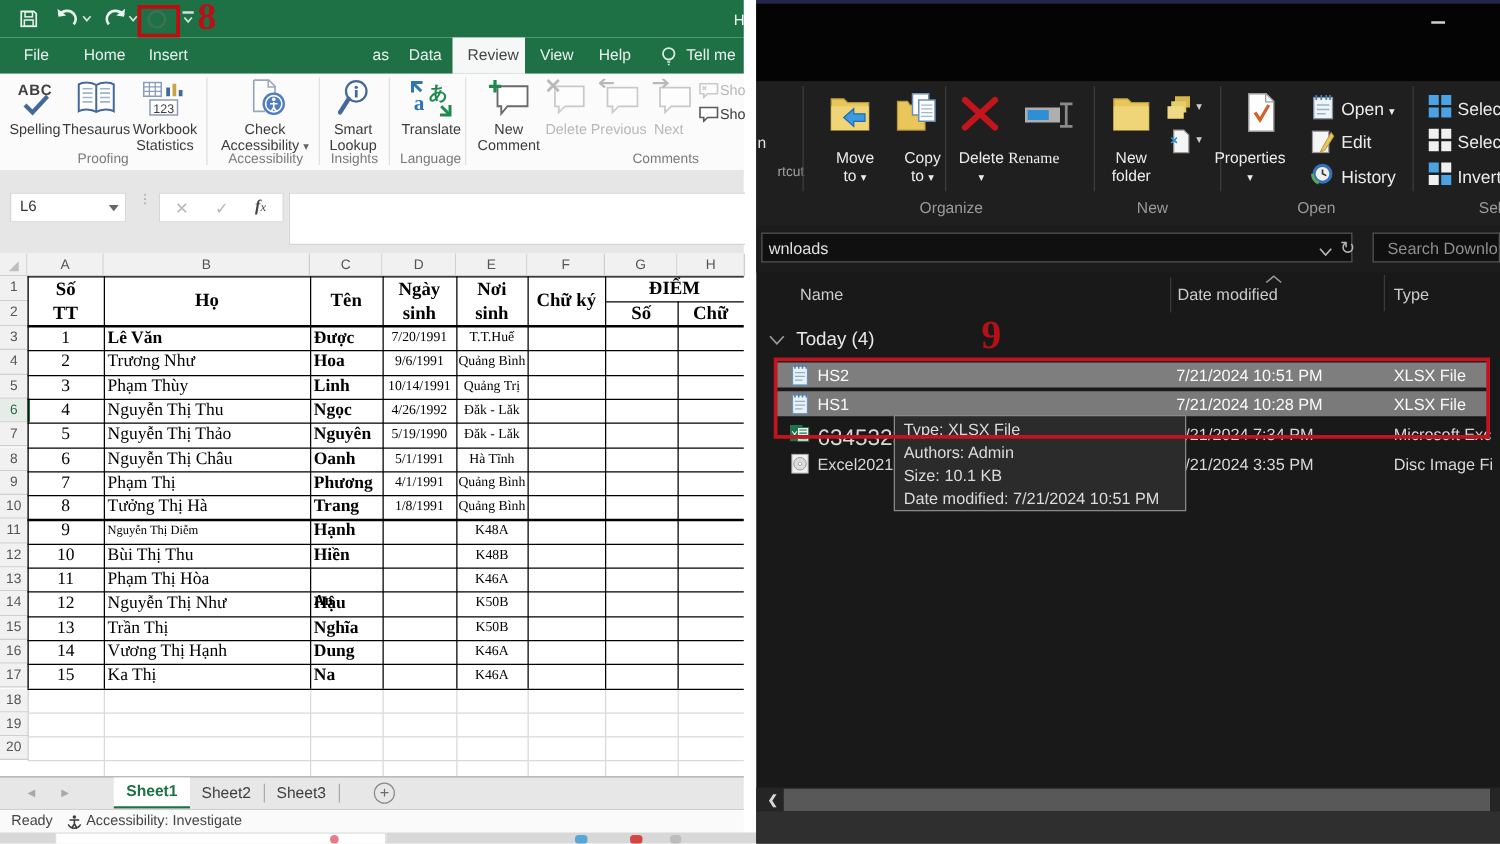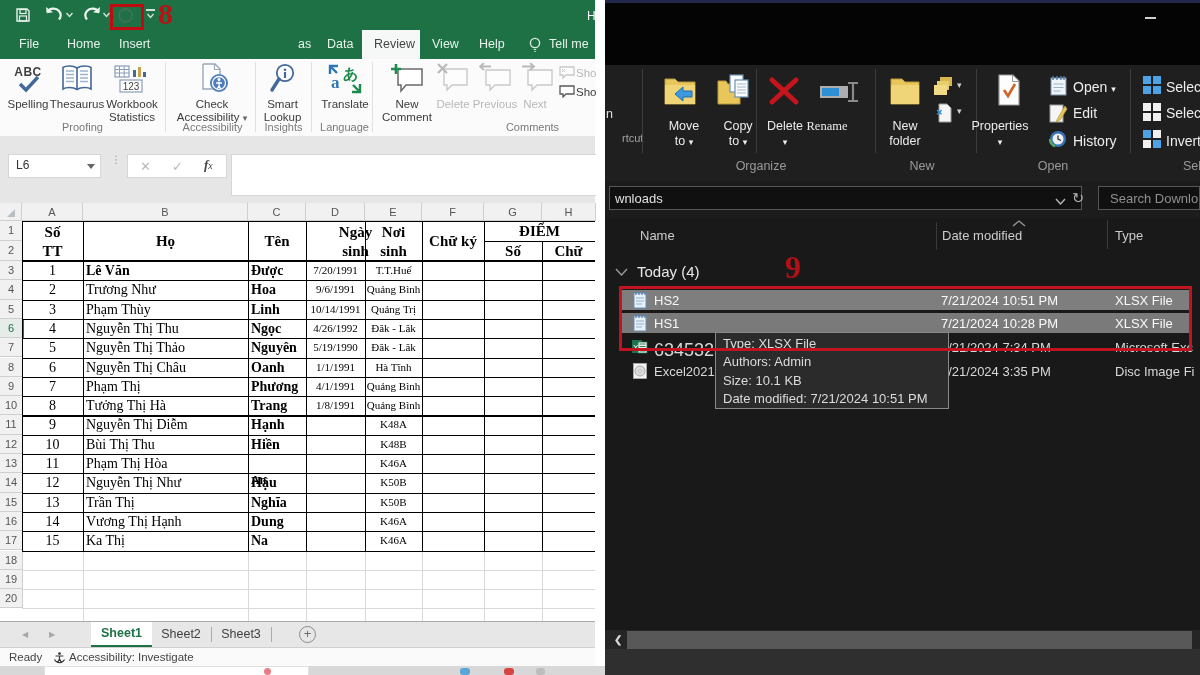--- a/index.html
+++ b/index.html
@@ -272,21 +272,21 @@
       <div class="tb" style="left:22px;top:231.7px;width:573px;height:1.2px;"></div>
       <div class="tb" style="left:22px;top:251.0px;width:573px;height:1.2px;"></div>
       <div class="tb" style="left:22px;top:270.3px;width:573px;height:1.2px;"></div>
       <div class="tb" style="left:22px;top:289.6px;width:573px;height:1.2px;"></div>
       <div class="tb" style="left:22px;top:308.9px;width:573px;height:1.2px;"></div>
       <div class="tb" style="left:22px;top:328.2px;width:573px;height:1.2px;"></div>
       <div class="tb" style="left:22px;top:347.5px;width:573px;height:1.2px;"></div>
     <div class="cell" style="left:22px;top:20.0px;width:61px;height:38.0px;line-height:19.0px;font-size:15px;font-weight:bold;text-align:center;">Số<br>TT</div>
       <div class="cell" style="left:83px;top:18.0px;width:165px;height:40.0px;line-height:40.0px;font-size:15px;font-weight:bold;text-align:center;">Họ</div>
       <div class="cell" style="left:248px;top:18.0px;width:58px;height:40.0px;line-height:40.0px;font-size:15px;font-weight:bold;text-align:center;">Tên</div>
-      <div class="cell" style="left:306px;top:20.0px;width:59px;height:38.0px;line-height:19.0px;font-size:15px;font-weight:bold;text-align:center;padding-left:20px;">Ngày<br>sinh</div>
+      <div class="cell" style="left:306px;top:20.0px;width:59px;height:38.0px;line-height:19.0px;font-size:15px;font-weight:bold;text-align:center;">Ngày<br>sinh</div>
       <div class="cell" style="left:365px;top:20.0px;width:57px;height:38.0px;line-height:19.0px;font-size:15px;font-weight:bold;text-align:center;">Nơi<br>sinh</div>
       <div class="cell" style="left:422px;top:18.0px;width:62px;height:40.0px;line-height:40.0px;font-size:15px;font-weight:bold;text-align:center;">Chữ ký</div>
       <div class="cell" style="left:484px;top:18.0px;width:111px;height:20.0px;line-height:20.0px;font-size:15px;font-weight:bold;text-align:center;">ĐIỂM</div>
       <div class="cell" style="left:484px;top:38.0px;width:58px;height:20.0px;line-height:20.0px;font-size:15px;font-weight:bold;text-align:center;">Số</div>
       <div class="cell" style="left:542px;top:38.0px;width:53px;height:20.0px;line-height:20.0px;font-size:15px;font-weight:bold;text-align:center;">Chữ</div>
     <div class="cell" style="left:22px;top:59.0px;width:61px;height:17.8px;line-height:17.8px;font-size:14px;font-weight:normal;text-align:center;">1</div>
       <div class="cell" style="left:86px;top:59.0px;width:162px;height:17.8px;line-height:17.8px;font-size:14px;font-weight:bold;text-align:left;">Lê Văn</div>
       <div class="cell" style="left:251px;top:59.0px;width:55px;height:17.8px;line-height:17.8px;font-size:14px;font-weight:bold;text-align:left;">Được</div>
       <div class="cell" style="left:306px;top:59.0px;width:59px;height:17.8px;line-height:17.8px;font-size:11px;font-weight:normal;text-align:center;">7/20/1991</div>
       <div class="cell" style="left:365px;top:59.0px;width:57px;height:17.8px;line-height:17.8px;font-size:11px;font-weight:normal;text-align:center;">T.T.Huế</div>
@@ -306,34 +306,34 @@
       <div class="cell" style="left:306px;top:116.9px;width:59px;height:17.8px;line-height:17.8px;font-size:11px;font-weight:normal;text-align:center;">4/26/1992</div>
       <div class="cell" style="left:365px;top:116.9px;width:57px;height:17.8px;line-height:17.8px;font-size:11px;font-weight:normal;text-align:center;">Đăk - Lăk</div>
       <div class="cell" style="left:22px;top:136.2px;width:61px;height:17.8px;line-height:17.8px;font-size:14px;font-weight:normal;text-align:center;">5</div>
       <div class="cell" style="left:86px;top:136.2px;width:162px;height:17.8px;line-height:17.8px;font-size:14px;font-weight:normal;text-align:left;">Nguyễn Thị Thảo</div>
       <div class="cell" style="left:251px;top:136.2px;width:55px;height:17.8px;line-height:17.8px;font-size:14px;font-weight:bold;text-align:left;">Nguyên</div>
       <div class="cell" style="left:306px;top:136.2px;width:59px;height:17.8px;line-height:17.8px;font-size:11px;font-weight:normal;text-align:center;">5/19/1990</div>
       <div class="cell" style="left:365px;top:136.2px;width:57px;height:17.8px;line-height:17.8px;font-size:11px;font-weight:normal;text-align:center;">Đăk - Lăk</div>
       <div class="cell" style="left:22px;top:155.5px;width:61px;height:17.8px;line-height:17.8px;font-size:14px;font-weight:normal;text-align:center;">6</div>
       <div class="cell" style="left:86px;top:155.5px;width:162px;height:17.8px;line-height:17.8px;font-size:14px;font-weight:normal;text-align:left;">Nguyễn Thị Châu</div>
       <div class="cell" style="left:251px;top:155.5px;width:55px;height:17.8px;line-height:17.8px;font-size:14px;font-weight:bold;text-align:left;">Oanh</div>
-      <div class="cell" style="left:306px;top:155.5px;width:59px;height:17.8px;line-height:17.8px;font-size:11px;font-weight:normal;text-align:center;">1/1/1991</div>
+      <div class="cell" style="left:306px;top:155.5px;width:59px;height:17.8px;line-height:17.8px;font-size:11px;font-weight:normal;text-align:center;">5/1/1991</div>
       <div class="cell" style="left:365px;top:155.5px;width:57px;height:17.8px;line-height:17.8px;font-size:11px;font-weight:normal;text-align:center;">Hà Tĩnh</div>
       <div class="cell" style="left:22px;top:174.8px;width:61px;height:17.8px;line-height:17.8px;font-size:14px;font-weight:normal;text-align:center;">7</div>
       <div class="cell" style="left:86px;top:174.8px;width:162px;height:17.8px;line-height:17.8px;font-size:14px;font-weight:normal;text-align:left;">Phạm Thị</div>
       <div class="cell" style="left:251px;top:174.8px;width:55px;height:17.8px;line-height:17.8px;font-size:14px;font-weight:bold;text-align:left;">Phương</div>
       <div class="cell" style="left:306px;top:174.8px;width:59px;height:17.8px;line-height:17.8px;font-size:11px;font-weight:normal;text-align:center;">4/1/1991</div>
       <div class="cell" style="left:365px;top:174.8px;width:57px;height:17.8px;line-height:17.8px;font-size:11px;font-weight:normal;text-align:center;">Quảng Bình</div>
       <div class="cell" style="left:22px;top:194.1px;width:61px;height:17.8px;line-height:17.8px;font-size:14px;font-weight:normal;text-align:center;">8</div>
       <div class="cell" style="left:86px;top:194.1px;width:162px;height:17.8px;line-height:17.8px;font-size:14px;font-weight:normal;text-align:left;">Tưởng Thị Hà</div>
       <div class="cell" style="left:251px;top:194.1px;width:55px;height:17.8px;line-height:17.8px;font-size:14px;font-weight:bold;text-align:left;">Trang</div>
       <div class="cell" style="left:306px;top:194.1px;width:59px;height:17.8px;line-height:17.8px;font-size:11px;font-weight:normal;text-align:center;">1/8/1991</div>
       <div class="cell" style="left:365px;top:194.1px;width:57px;height:17.8px;line-height:17.8px;font-size:11px;font-weight:normal;text-align:center;">Quảng Bình</div>
       <div class="cell" style="left:22px;top:213.4px;width:61px;height:17.8px;line-height:17.8px;font-size:14px;font-weight:normal;text-align:center;">9</div>
-      <div class="cell" style="left:86px;top:213.4px;width:162px;height:24px;line-height:17.8px;font-size:14px;font-weight:normal;text-align:left;">Nguyễn Thị Diễm</div>
+      <div class="cell" style="left:86px;top:213.4px;width:162px;height:24px;line-height:17.8px;font-size:10px;font-weight:normal;text-align:left;">Nguyễn Thị Diễm</div>
       <div class="cell" style="left:251px;top:213.4px;width:55px;height:17.8px;line-height:17.8px;font-size:14px;font-weight:bold;text-align:left;">Hạnh</div>
       <div class="cell" style="left:365px;top:213.4px;width:57px;height:17.8px;line-height:17.8px;font-size:11px;font-weight:normal;text-align:center;">K48A</div>
       <div class="cell" style="left:22px;top:232.7px;width:61px;height:17.8px;line-height:17.8px;font-size:14px;font-weight:normal;text-align:center;">10</div>
       <div class="cell" style="left:86px;top:232.7px;width:162px;height:17.8px;line-height:17.8px;font-size:14px;font-weight:normal;text-align:left;">Bùi Thị Thu</div>
       <div class="cell" style="left:251px;top:232.7px;width:55px;height:17.8px;line-height:17.8px;font-size:14px;font-weight:bold;text-align:left;">Hiền</div>
       <div class="cell" style="left:365px;top:232.7px;width:57px;height:17.8px;line-height:17.8px;font-size:11px;font-weight:normal;text-align:center;">K48B</div>
       <div class="cell" style="left:22px;top:252.0px;width:61px;height:17.8px;line-height:17.8px;font-size:14px;font-weight:normal;text-align:center;">11</div>
       <div class="cell" style="left:86px;top:252.0px;width:162px;height:17.8px;line-height:17.8px;font-size:14px;font-weight:normal;text-align:left;">Phạm Thị Hòa</div>
       <div class="cell" style="left:251px;top:252.0px;width:55px;height:17.8px;line-height:17.8px;font-size:12px;font-weight:bold;text-align:left;margin-top:17px;">An</div>
       <div class="cell" style="left:365px;top:252.0px;width:57px;height:17.8px;line-height:17.8px;font-size:11px;font-weight:normal;text-align:center;">K46A</div>

